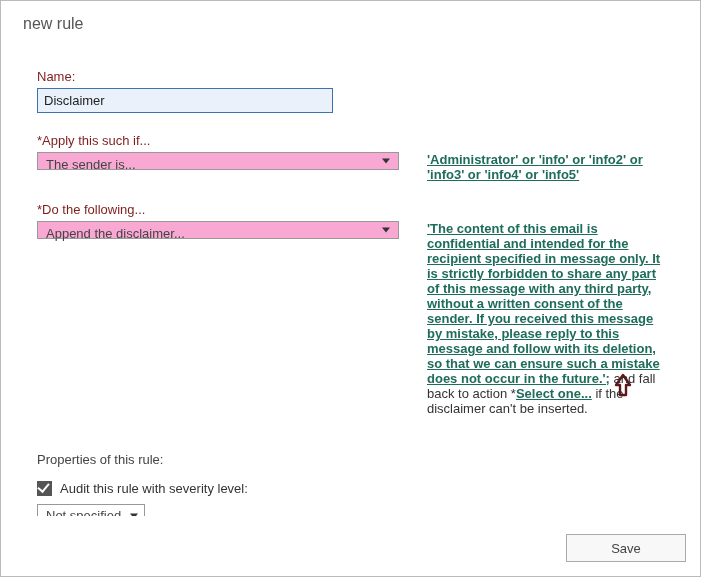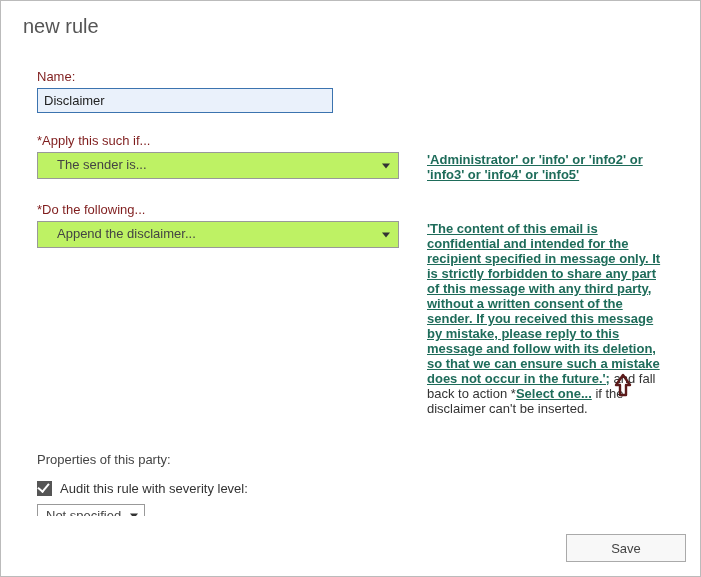--- a/index.html
+++ b/index.html
@@ -14,21 +14,21 @@
   }
   .dialog {
     width: 701px; height: 577px;
     border: 1px solid #bbb;
     position: relative;
     display: flex;
     flex-direction: column;
     background: #fff;
   }
   .title {
-    font-size: 20px;
+    font-size: 16px;
     font-weight: 300;
     color: #555;
     padding: 14px 0 0 22px;
   }
   .body-area {
     position: absolute;
     top: 68px;
     left: 36px;
     right: 12px;
     bottom: 60px;
@@ -47,25 +47,25 @@
     width: 296px;
     height: 25px;
     border: 1px solid #3b73af;
     background: #eaf1fb;
     padding: 2px 6px;
     font-size: 13px;
     color: #222;
   }
   .dropdown {
     width: 362px;
-    height: 27px;
+    height: 18px;
     border: 1px solid #999;
-    background: #bef264;
-    position: relative;
-    padding: 4px 19px;
+    background: #f9a8d4;
+    position: relative;
+    padding: 4px 8px;
     color: #444;
     cursor: pointer;
   }
   .dropdown .caret {
     position: absolute;
     right: 8px; top: 50%;
     transform: translateY(-50%);
     width: 0; height: 0;
     border-left: 4px solid transparent;
     border-right: 4px solid transparent;
@@ -183,21 +183,21 @@
         <div class="right-col" style="position:relative;">
           <span class="link">'The content of this email is confidential and intended for the recipient specified in message only. It is strictly forbidden to share any part of this message with any third party, without a written consent of the sender. If you received this message by mistake, please reply to this message and follow with its deletion, so that we can ensure such a mistake does not occur in the future.';</span><span class="plain"> and fall back to action *</span><span class="link">Select one...</span><span class="plain"> if the disclaimer can't be inserted.</span>
 
           <svg class="arrow-annot" style="left:186px; top:152px;" width="20" height="24" viewBox="0 0 20 24">
             <path d="M10 2 L3 12 L7 12 L7 22 L13 22 L13 12 L17 12 Z" fill="none" stroke="#5b1a1a" stroke-width="2.4" stroke-linejoin="round"></path>
           </svg>
         </div>
       </div>
     </div>
 
-    <div class="proptitle">Properties of this party:</div>
+    <div class="proptitle">Properties of this rule:</div>
     <div class="checkbox-row">
       <div class="checkbox"></div>
       <span>Audit this rule with severity level:</span>
     </div>
     <div class="mini-dropdown">
       <span>Not specified</span>
       <span class="caret"></span>
     </div>
 
   </div>

